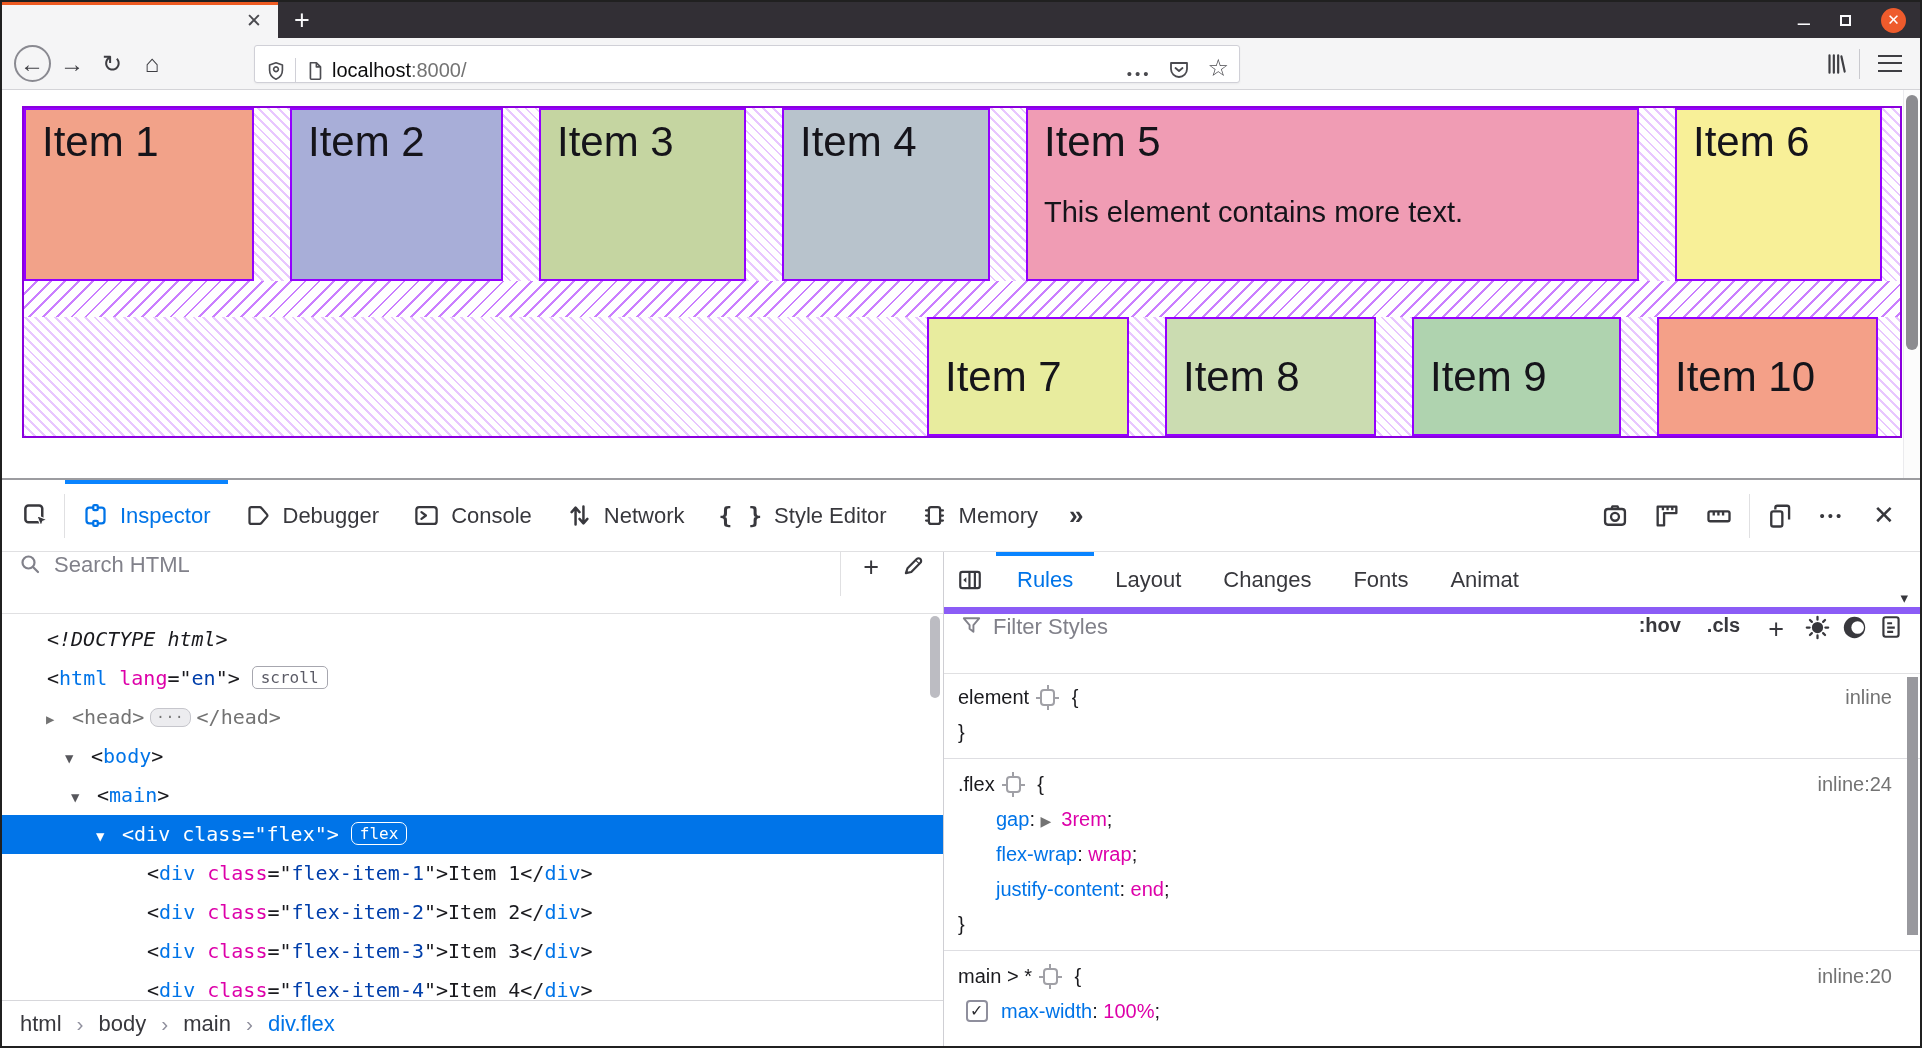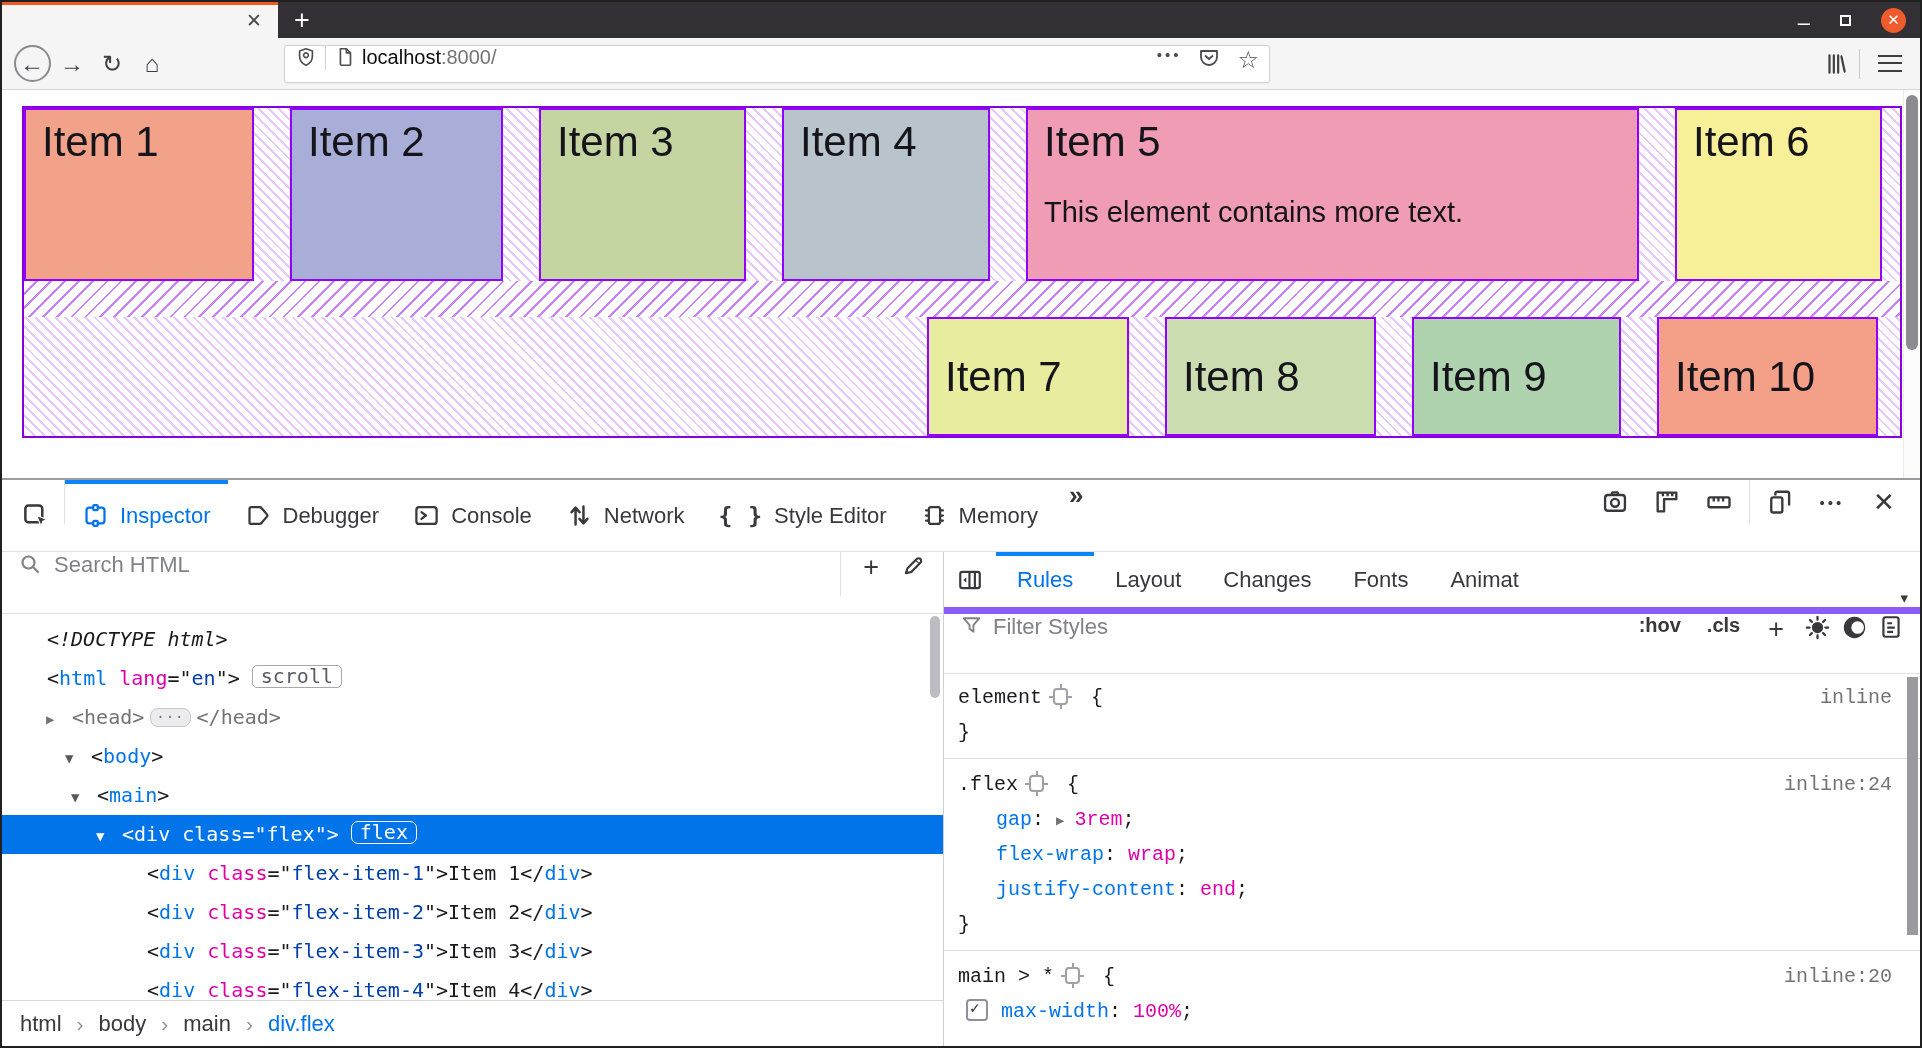--- a/index.html
+++ b/index.html
@@ -12,21 +12,21 @@
   .tab::before{content:"";position:absolute;top:0;left:0;right:0;height:3px;background:var(--accent,#ee5b22)}
   .tab-close{color:#4a4a4f;font-size:19px;line-height:1;cursor:default}
   .newtab{width:48px;display:flex;align-items:center;justify-content:center;color:#f9f9fa;font-size:27px;font-weight:300}
   .winctrl{margin-left:auto;display:flex;align-items:center;gap:30px;padding-right:14px}
   .win-min{color:#fbfbfe;font-size:22px;line-height:0;margin-top:6px}
   .win-max{width:11px;height:11px;border:2px solid #fbfbfe}
   .win-close{width:25px;height:25px;border-radius:50%;background:#ee5b2c;color:#fff;font-size:15px;display:flex;align-items:center;justify-content:center}
   .navbar{height:52px;background:#f5f5f6;border-bottom:1px solid #d4d4d8;display:flex;align-items:center;padding:0 10px;flex:none}
   .nav-btn{width:40px;height:40px;display:flex;align-items:center;justify-content:center;color:#3e3e43;font-size:24px}
   .back-circle{width:37px;height:37px;border:2px solid #8a8a91;border-radius:50%;display:flex;align-items:center;justify-content:center}
-  .urlbar{width:986px;height:38px;margin-left:112px;background:#fff;border:1px solid #d0d0d7;border-radius:3px;display:flex;align-items:flex-start;padding:0 10px;box-shadow:0 1px 2px rgba(0,0,0,.05)}
+  .urlbar{width:986px;height:38px;margin-left:82px;background:#fff;border:1px solid #d0d0d7;border-radius:3px;display:flex;align-items:flex-end;padding:0 10px;box-shadow:0 1px 2px rgba(0,0,0,.05)}
   .url-sep{width:1px;height:24px;background:#d0d0d7;margin:0 8px}
   .url-text{font-size:20px;color:#0c0c0d;margin-left:6px;flex:1}
   .url-text .dim{color:#737373}
   .url-dots{color:#4a4a4f;font-size:15px;letter-spacing:3px;margin-right:16px}
   .nav-right{margin-left:auto;display:flex;align-items:center}
   .nav-vsep{width:1px;height:30px;background:#c9c9ce;margin:0 10px}
   .hamburger{width:24px;height:17px;border-top:2.5px solid #3e3e43;border-bottom:2.5px solid #3e3e43;position:relative}
   .hamburger::before{content:"";position:absolute;left:0;right:0;top:4.6px;height:2.5px;background:#3e3e43}
   .star{font-size:24px;color:#4a4a4f}
 
@@ -48,21 +48,21 @@
   .frow1 .fitem:nth-child(6){width:207px}
   .frow2 .fitem{display:flex;align-items:center}
   .frow2 .fitem:nth-child(1){width:202px}
   .frow2 .fitem:nth-child(2){width:211px}
   .frow2 .fitem:nth-child(3){width:209px}
   .frow2 .fitem:nth-child(4){width:221px}
   .fitem-text{font-size:29px;font-weight:400;margin-top:30px}
 
   
   .devtools{flex:1;min-height:0;border-top:2px solid #9c9ca0;display:flex;flex-direction:column;background:#fff}
-  .dt-toolbar{height:72px;flex:none;display:flex;align-items:flex-start;border-bottom:1px solid #e0e0e2;padding-left:6px}
+  .dt-toolbar{height:72px;flex:none;display:flex;align-items:center;border-bottom:1px solid #e0e0e2;padding-left:6px}
   .dt-pick{width:56px;height:100%;display:flex;align-items:center;justify-content:center}
   .dt-vsep{width:1px;height:44px;background:#e0e0e2}
   .dt-tab{height:100%;display:flex;align-items:center;gap:11px;padding:0 17px;font-size:22px;color:#38383d;position:relative}
   .dt-tab.active{color:#0074e8}
   .dt-tab.active::before{content:"";position:absolute;top:0;left:0;right:0;height:4px;background:#0a84ff}
   .dt-more{font-size:26px;color:#38383d;padding:0 14px;font-weight:bold}
   .dt-right{margin-left:auto;display:flex;align-items:center;gap:8px;padding-right:14px}
   .dt-iconbtn{width:44px;height:44px;display:flex;align-items:center;justify-content:center}
   .dots3{color:#38383d;font-size:15px;letter-spacing:3px}
   .dt-close{font-size:26px;color:#38383d}
@@ -77,41 +77,41 @@
   .code-line{height:39px;line-height:39px;white-space:pre;color:#0c0c0d}
   .code-line .tag{color:#0074e8}
   .code-line .attr{color:#dd00a9}
   .code-line .val{color:#003eaa}
   .code-line .punct,.code-line .text{color:#1a1a1e}
   .code-line .doctype{color:#1a1a1e;font-style:italic}
   .code-line .arrow{display:inline-block;width:26px;margin-left:-26px;color:#57575c;font-size:14px}
   .code-line.dim span{color:#737373}
   .code-line.sel{background:#0074e8}
   .code-line.sel span{color:#fff}
-  .badge,.badge-sel{display:inline-block;vertical-align:2px;border:1.5px solid #a7a7af;border-radius:5px;font-size:20px;line-height:21px;padding:0 8px;color:#5b5b66;margin-left:12px;font-family:"DejaVu Sans Mono",monospace}
+  .badge,.badge-sel{display:inline-block;vertical-align:2px;border:1.5px solid #a7a7af;border-radius:5px;font-size:16px;line-height:21px;padding:0 8px;color:#5b5b66;margin-left:12px;font-family:"DejaVu Sans Mono",monospace}
   .code-line.sel .badge-sel{border-color:#fff;color:#fff;border-radius:7px}
   .badge-ellipsis{display:inline-block;vertical-align:2px;background:#ececef;border:1.5px solid #c6c6cc;border-radius:8px;font-size:14px;line-height:17px;padding:0 5px;margin:0 6px;color:#38383d;letter-spacing:1px}
   .tree-scroll-thumb{position:absolute;right:3px;top:2px;width:10px;height:82px;background:#bcbcc2;border-radius:5px}
   .crumbbar{height:46px;flex:none;border-top:1px solid #d7d7db;display:flex;align-items:center;gap:15px;padding:0 18px;font-size:22px;color:#38383d}
   .crumb-sep{color:#8f8f9d;font-size:21px}
   .crumb.active{color:#0074e8}
 
   .rules-pane{flex:1;min-width:0;display:flex;flex-direction:column}
   .sb-tabs{height:62px;flex:none;display:flex;align-items:flex-end;border-bottom:7px solid #8b5cf6;font-size:22px;color:#38383d}
   .sb-collapse{width:52px;height:100%;display:flex;align-items:center;justify-content:center}
   .sb-tab{height:100%;display:flex;align-items:center;padding:0 21px;position:relative}
   .sb-tab.active{color:#0074e8}
   .sb-tab.active::before{content:"";position:absolute;top:0;left:0;right:0;height:4px;background:#0a84ff}
   .sb-caret{margin-left:auto;padding-right:12px;color:#38383d;font-size:15px}
   .filter-row{height:60px;flex:none;display:flex;align-items:flex-start;border-bottom:1px solid #e0e0e2;padding:0 16px;gap:10px}
   .filter-input{flex:1;border:none;outline:none;font-size:22px;background:transparent;color:#38383d}
   .filter-input::placeholder{color:#81818a}
   .chip{font-size:20px;font-weight:bold;color:#38383d;padding:0 8px}
   .plus{font-size:27px;color:#38383d;font-weight:300;padding:0 10px}
-  .rules{flex:1;min-height:0;overflow:hidden;position:relative;font-family:Liberation Mono, monospace;font-size:20px;padding-top:6px}
+  .rules{flex:1;min-height:0;overflow:hidden;position:relative;font-family:Liberation Sans, sans-serif;font-size:20px;padding-top:6px}
   .rule-line{height:35px;line-height:35px;white-space:pre;padding-left:14px;position:relative;color:#0c0c0d}
   .rule-line.ind{padding-left:52px}
   .rule-line.ind2{padding-left:22px}
   .rule-line .sel{color:#1a1a1e}
   .rule-line .prop{color:#0074e8}
   .rule-line .value{color:#dd00a9}
   .rule-line .punct{color:#1a1a1e}
   .rule-line .expand{color:#737373;font-size:14px;margin-right:10px}
   .rule-line .loc{position:absolute;right:28px;color:#737373}
   .rule-divider{height:1px;background:#dedee2;margin:8px 0}

